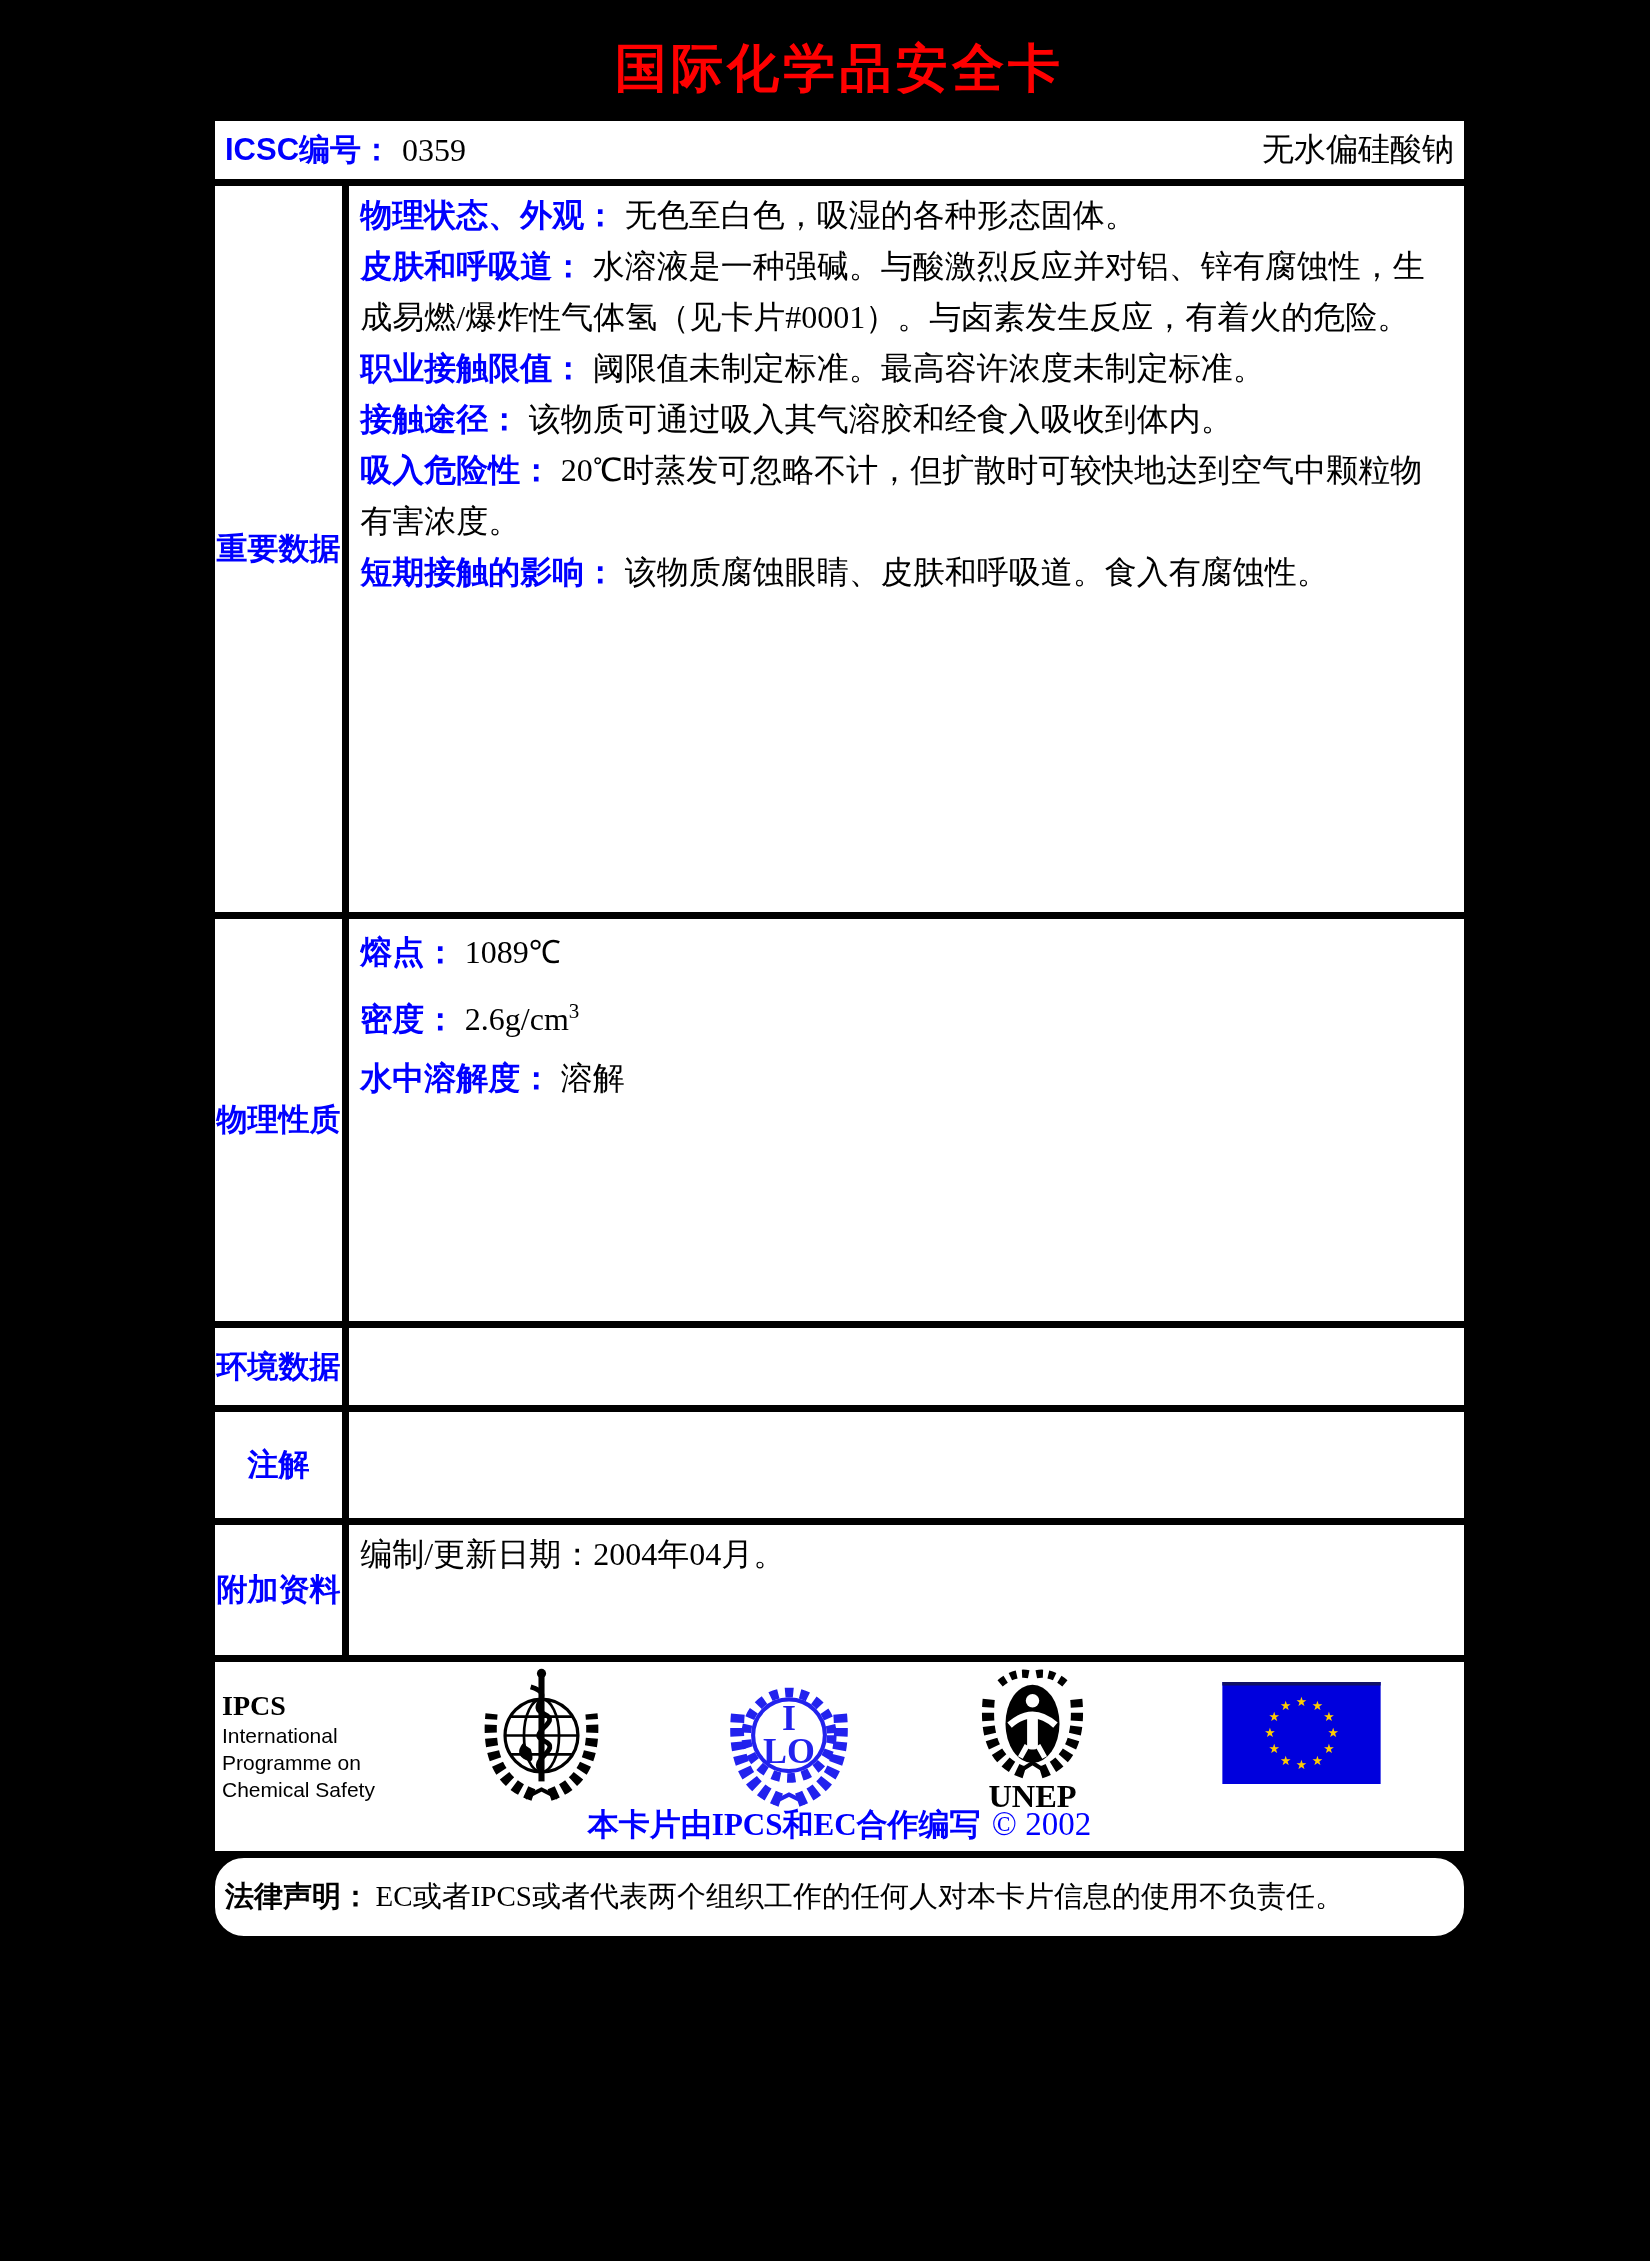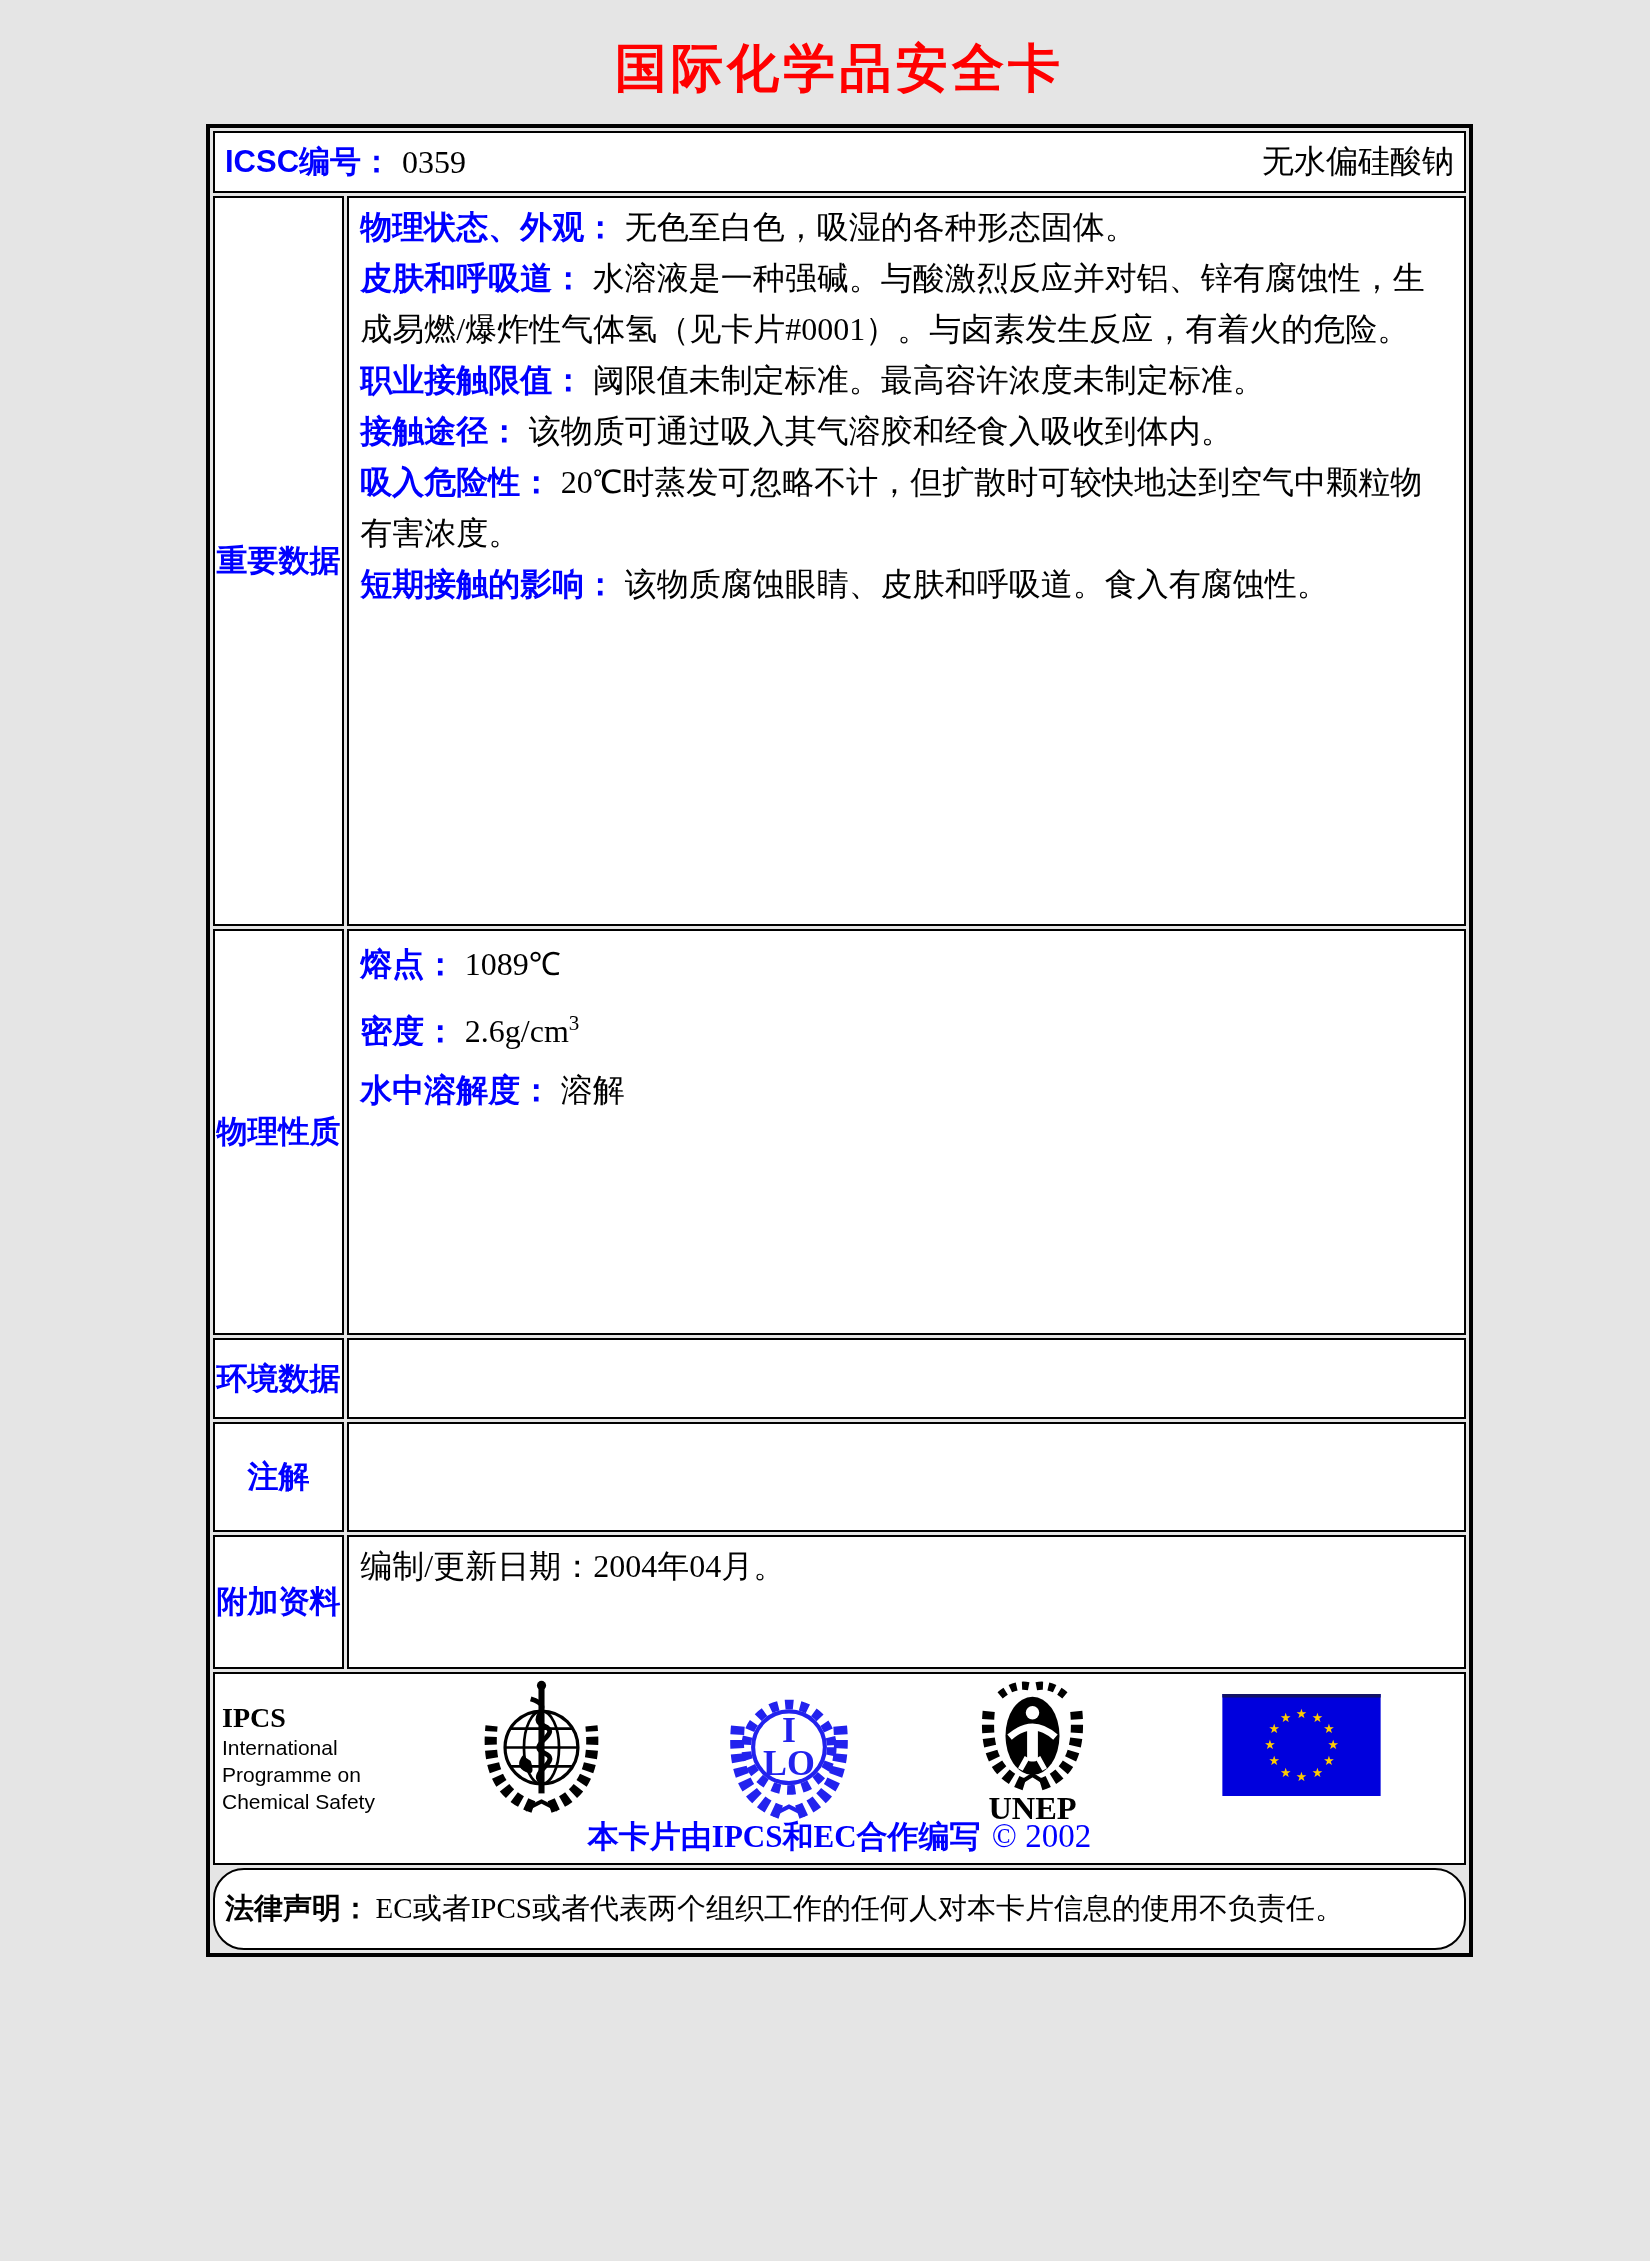--- a/index.html
+++ b/index.html
@@ -1,28 +1,28 @@
 <!DOCTYPE html>
 <html style="font-size:11.3px"><head>
 <meta charset="utf-8">
 <style>
   * { margin:0; padding:0; box-sizing:border-box; }
   html,body { background:#ffffff; }
   .page {
-    position:relative; width:1651px; height:2261px; background:#e5e5e5;
+    position:relative; width:1651px; height:2261px; background:#000000;
     font-family:"Liberation Serif", serif; color:#000;
   }
   .page-title {
     position:absolute; left:206px; top:34px; width:1267px;
     text-align:center; color:#ff0000; font-weight:bold;
     font-size:52px; letter-spacing:4.2px;
     font-family:"Liberation Serif", serif;
   }
   table.card {
-    position:absolute; left:206px; top:124px; width:1267px;
+    position:absolute; left:206px; top:112px; width:1267px;
     border-collapse:separate; border-spacing:3.5px;
     border:4.2px solid #000; table-layout:fixed;
   }
   td { border:2.1px solid #000; background:#fff; vertical-align:top; }
   col.c-label { width:131px; }
   td.side-label {
     vertical-align:middle; text-align:center;
     color:#0000ff; font-weight:bold; font-size:31px;
     font-family:"Liberation Sans", sans-serif;
   }

